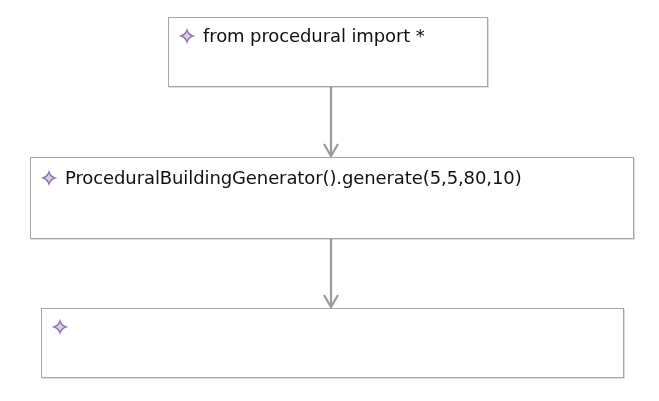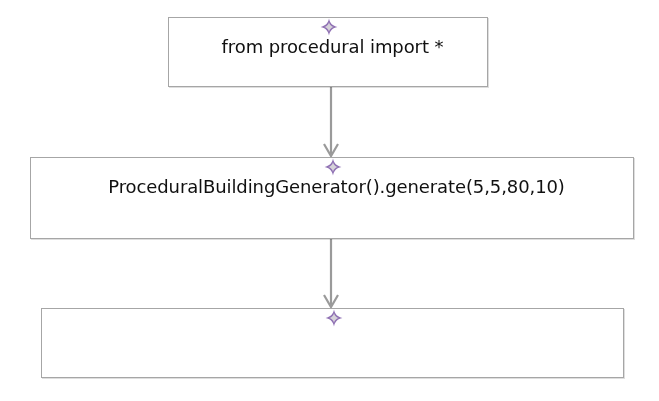--- a/index.html
+++ b/index.html
@@ -45,21 +45,20 @@
     display: block;
     z-index: 2;
   }
 
   .node-row {
     display: flex;
     align-items: center;
     height: 32px;
     padding-left: 9px;
     box-sizing: border-box;
-    flex-direction: column;
   }
 
   .node-label {
     font-size: 18px;
     line-height: 22px;
     color: #101010;
     white-space: nowrap;
     letter-spacing: -0.1px;
     font-family: "DejaVu Sans", "Liberation Sans", sans-serif;
   }

